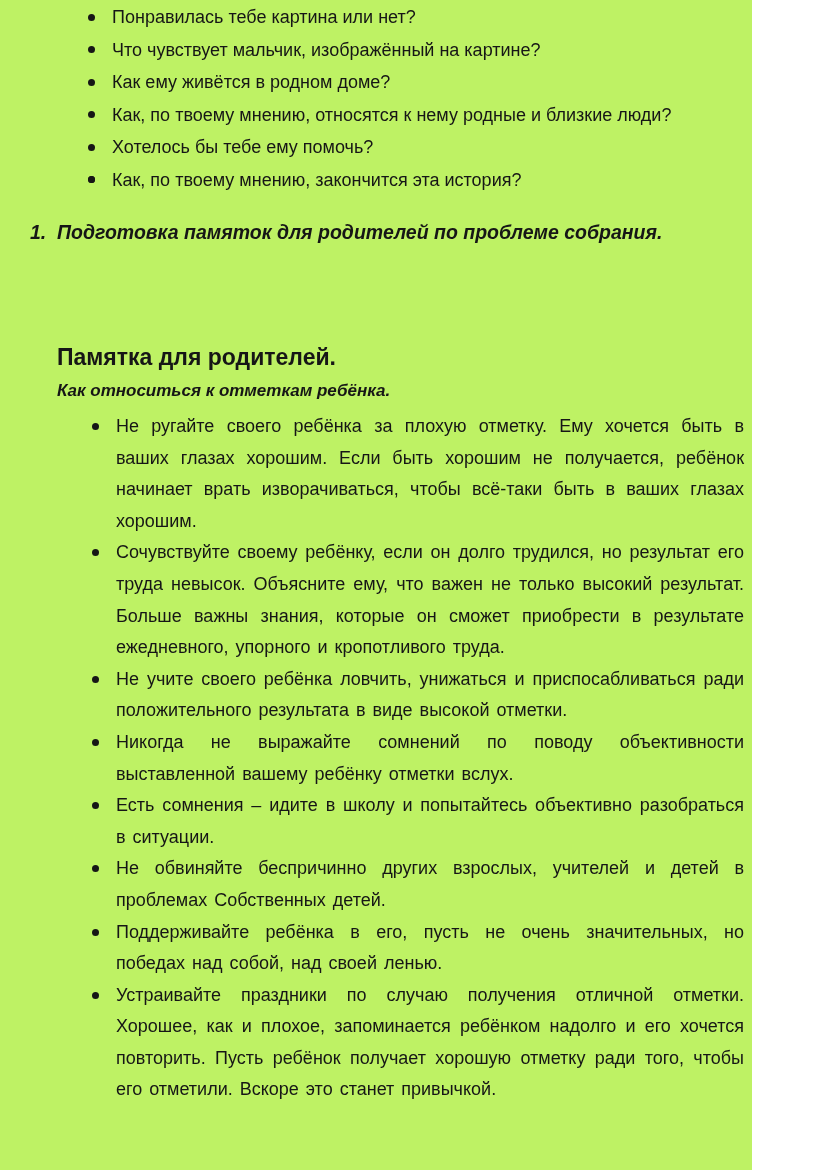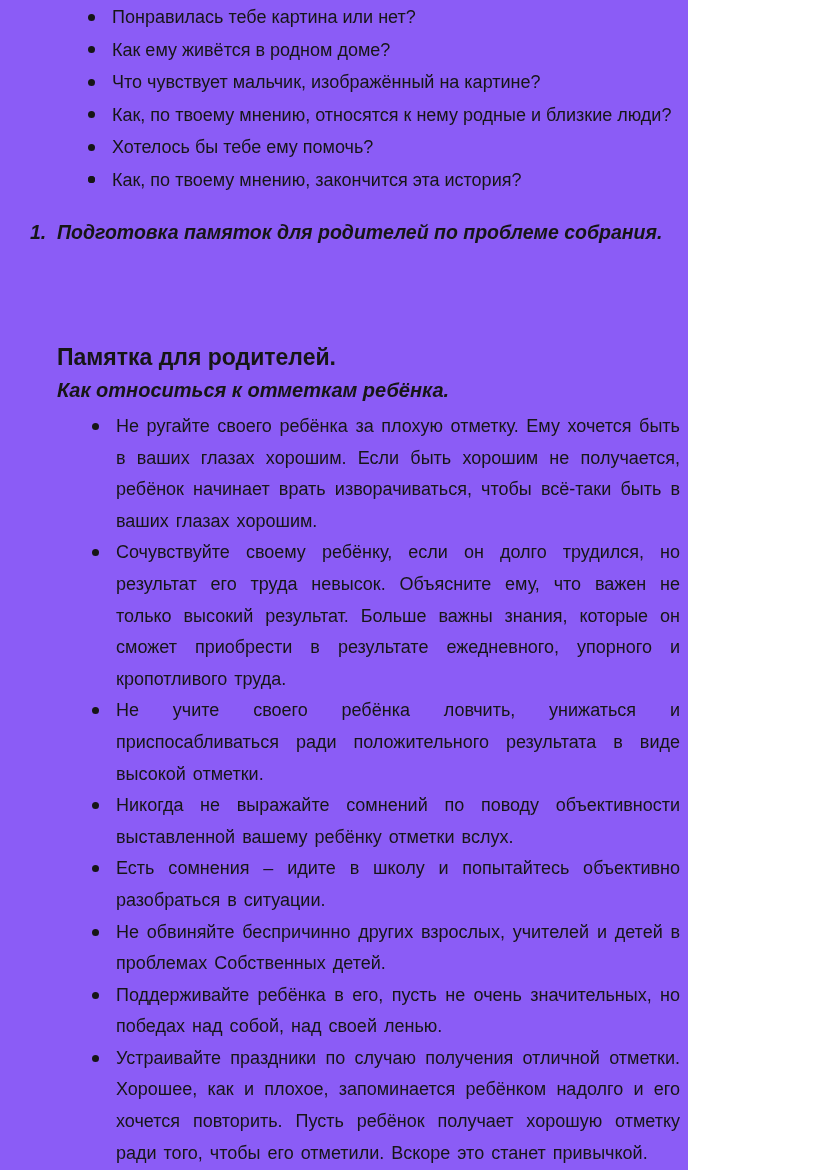--- a/index.html
+++ b/index.html
@@ -9,23 +9,23 @@
   body {
     width: 816px;
     height: 1170px;
     overflow: hidden;
     background: #ffffff;
     color: #161616;
     font-family: "Liberation Sans", "DejaVu Sans", sans-serif;
   }
   .page {
     position: relative;
-    width: 688px;
+    width: 752px;
     height: 1170px;
-    background: #8b5cf6;
+    background: #bef264;
   }
 
   
   .q-list {
     list-style: none;
     margin: 0;
     padding: 1px 4px 0 86px;
   }
   .q-list li {
     position: relative;
@@ -62,21 +62,21 @@
 
   
   .memo-title {
     margin: 92px 4px 0 57px;
     font-size: 23px;
     font-weight: bold;
     line-height: 33px;
   }
   .memo-subtitle {
     margin: 0 4px 0 57px;
-    font-size: 20px;
+    font-size: 17px;
     font-weight: bold;
     font-style: italic;
     line-height: 33px;
   }
 
   
   .memo-list {
     list-style: none;
     margin: 4px;
     padding: 0 4px 0 86px;
@@ -98,25 +98,25 @@
 
 <div class="page">
 
   <ul class="q-list">
     <li>
       <span class="bullet"></span>
       <span>Понравилась тебе картина или нет?</span>
     </li>
     <li>
       <span class="bullet"></span>
-      <span>Как ему живётся в родном доме?</span>
+      <span>Что чувствует мальчик, изображённый на картине?</span>
     </li>
     <li>
       <span class="bullet"></span>
-      <span>Что чувствует мальчик, изображённый на картине?</span>
+      <span>Как ему живётся в родном доме?</span>
     </li>
     <li>
       <span class="bullet"></span>
       <span>Как, по твоему мнению, относятся к нему родные и близкие люди?</span>
     </li>
     <li>
       <span class="bullet"></span>
       <span>Хотелось бы тебе ему помочь?</span>
     </li>
     <li>

